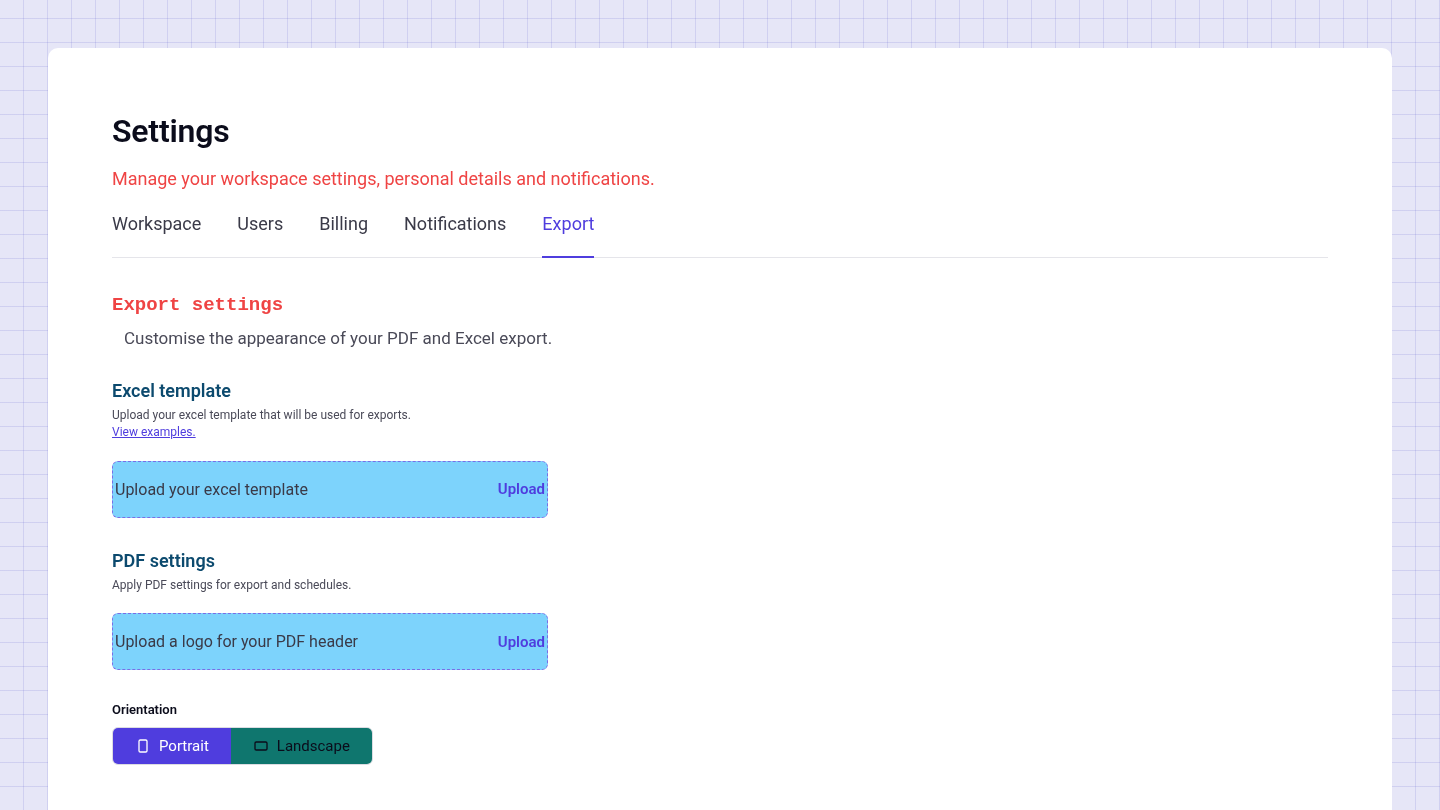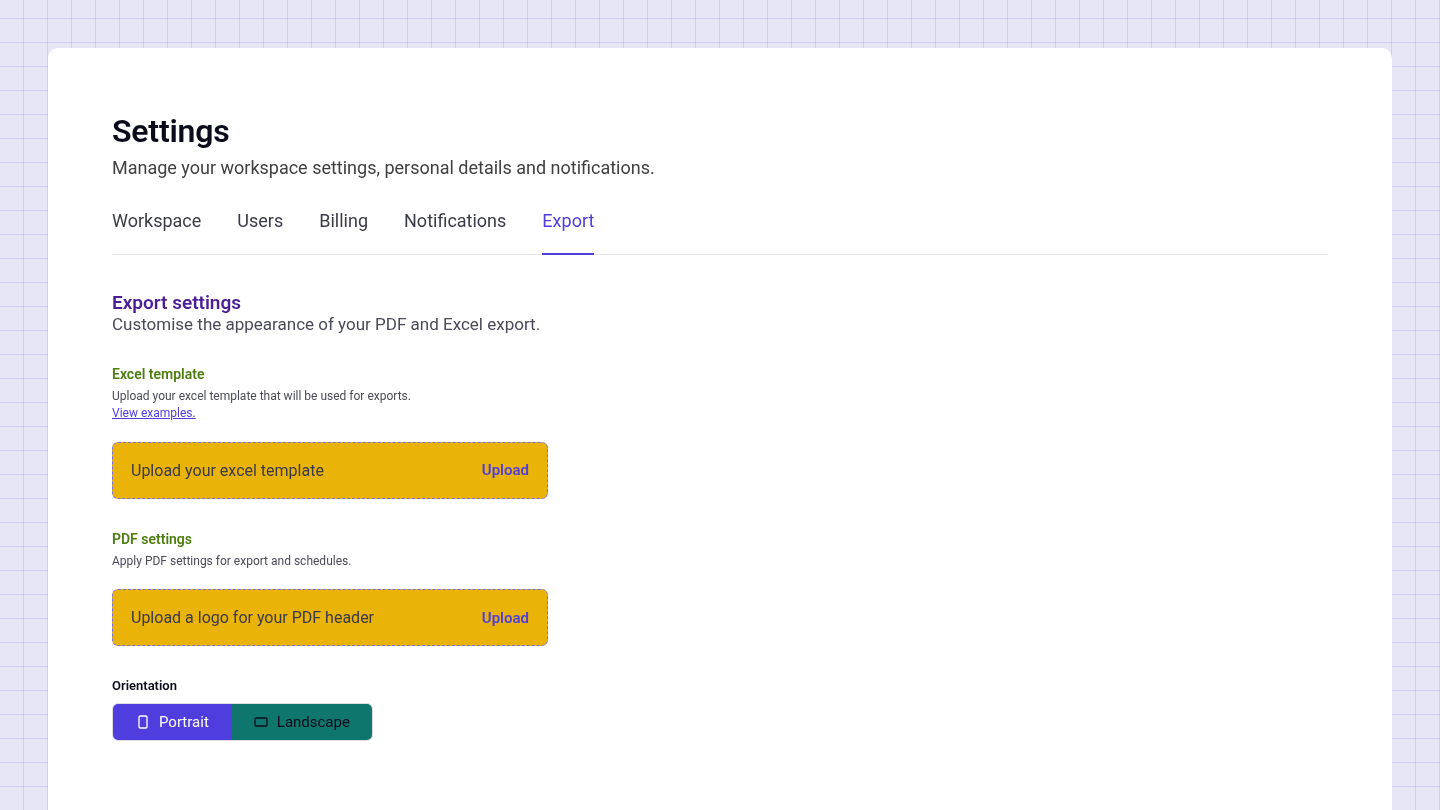--- a/index.html
+++ b/index.html
@@ -22,26 +22,26 @@
     top: 48px;
     width: 1344px;
     min-height: 900px;
     padding: 64px 64px 0 64px;
   }
   .page-title {
     font-size: 32px;
     font-weight: 600;
     color: #0b0c1b;
     letter-spacing: -0.2px;
-    margin-bottom: 7px;
+    margin-bottom: 18px;
   }
   .page-subtitle {
     font-size: 18px;
-    color: #404040;
-    margin-bottom: 32px;
+    color: #ef4444;
+    margin-bottom: 24px;
   }
   .tabs {
     display: flex;
     gap: 36px;
     border-bottom: 1px solid #e5e5ea;
     margin-bottom: 36px;
   }
   .tab {
     font-size: 18px;
     color: #3a3a48;
@@ -50,54 +50,57 @@
     border-bottom: 2px solid transparent;
     margin-bottom: -1px;
   }
   .tab.active {
     color: #4f3dde;
     border-bottom: 2px solid #4f3dde;
   }
   .section-title {
     font-size: 19px;
     font-weight: 600;
-    color: #4c1d95;
+    color: #ef4444;
+    margin-bottom: 12px;
+    font-family: Liberation Mono, monospace;
   }
   .section-desc {
     font-size: 17px;
     color: #4a4a58;
     margin-bottom: 32px;
+    margin-left: 12px;
   }
   .field-group { margin-bottom: 32px; }
   .field-label {
-    font-size: 14px;
-    font-weight: 600;
-    color: #4d7c0f;
+    font-size: 18px;
+    font-weight: 600;
+    color: #0c4a6e;
     margin-bottom: 6px;
   }
   .field-help {
     font-size: 12px;
     color: #4a4a58;
     line-height: 1.4;
   }
   .link {
     color: #4f3dde;
     text-decoration: underline;
     cursor: pointer;
   }
   .upload-box {
     margin-top: 20px;
     width: 436px;
     border: 1.5px dashed #7a6de6;
     border-radius: 6px;
-    padding: 18px 18px;
+    padding: 18px 2px;
     display: flex;
     align-items: center;
     justify-content: space-between;
-    background: #eab308;
+    background: #7dd3fc;
   }
   .upload-text {
     font-size: 16px;
     color: #3a3a48;
   }
   .upload-btn {
     font-size: 15px;
     font-weight: 600;
     color: #4f3dde;
     cursor: pointer;

